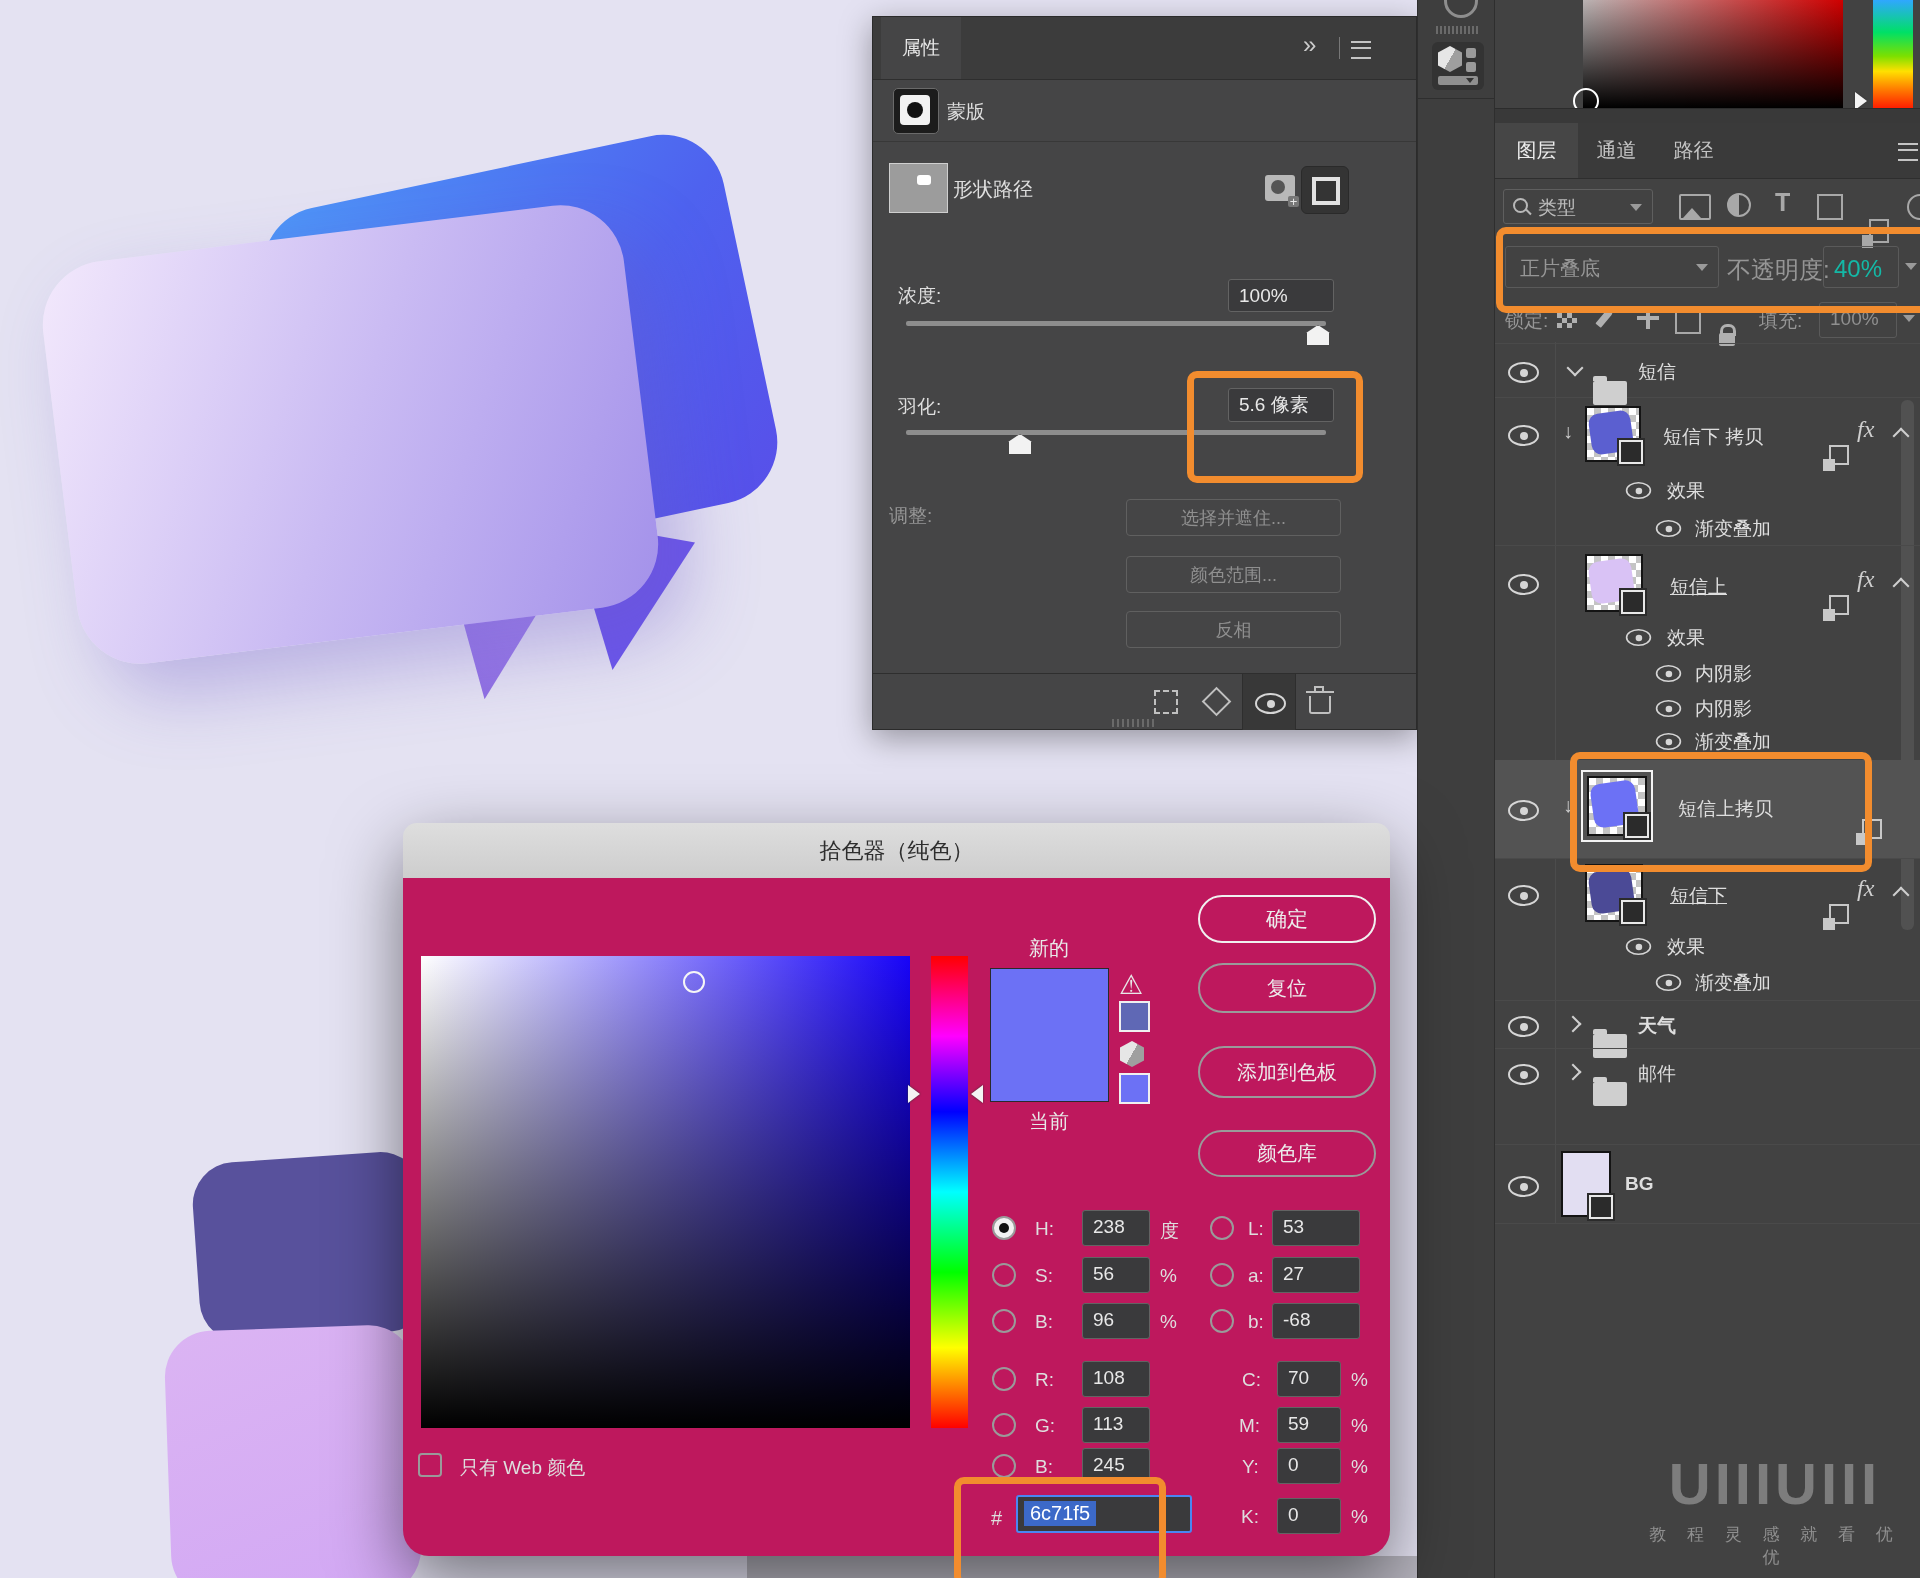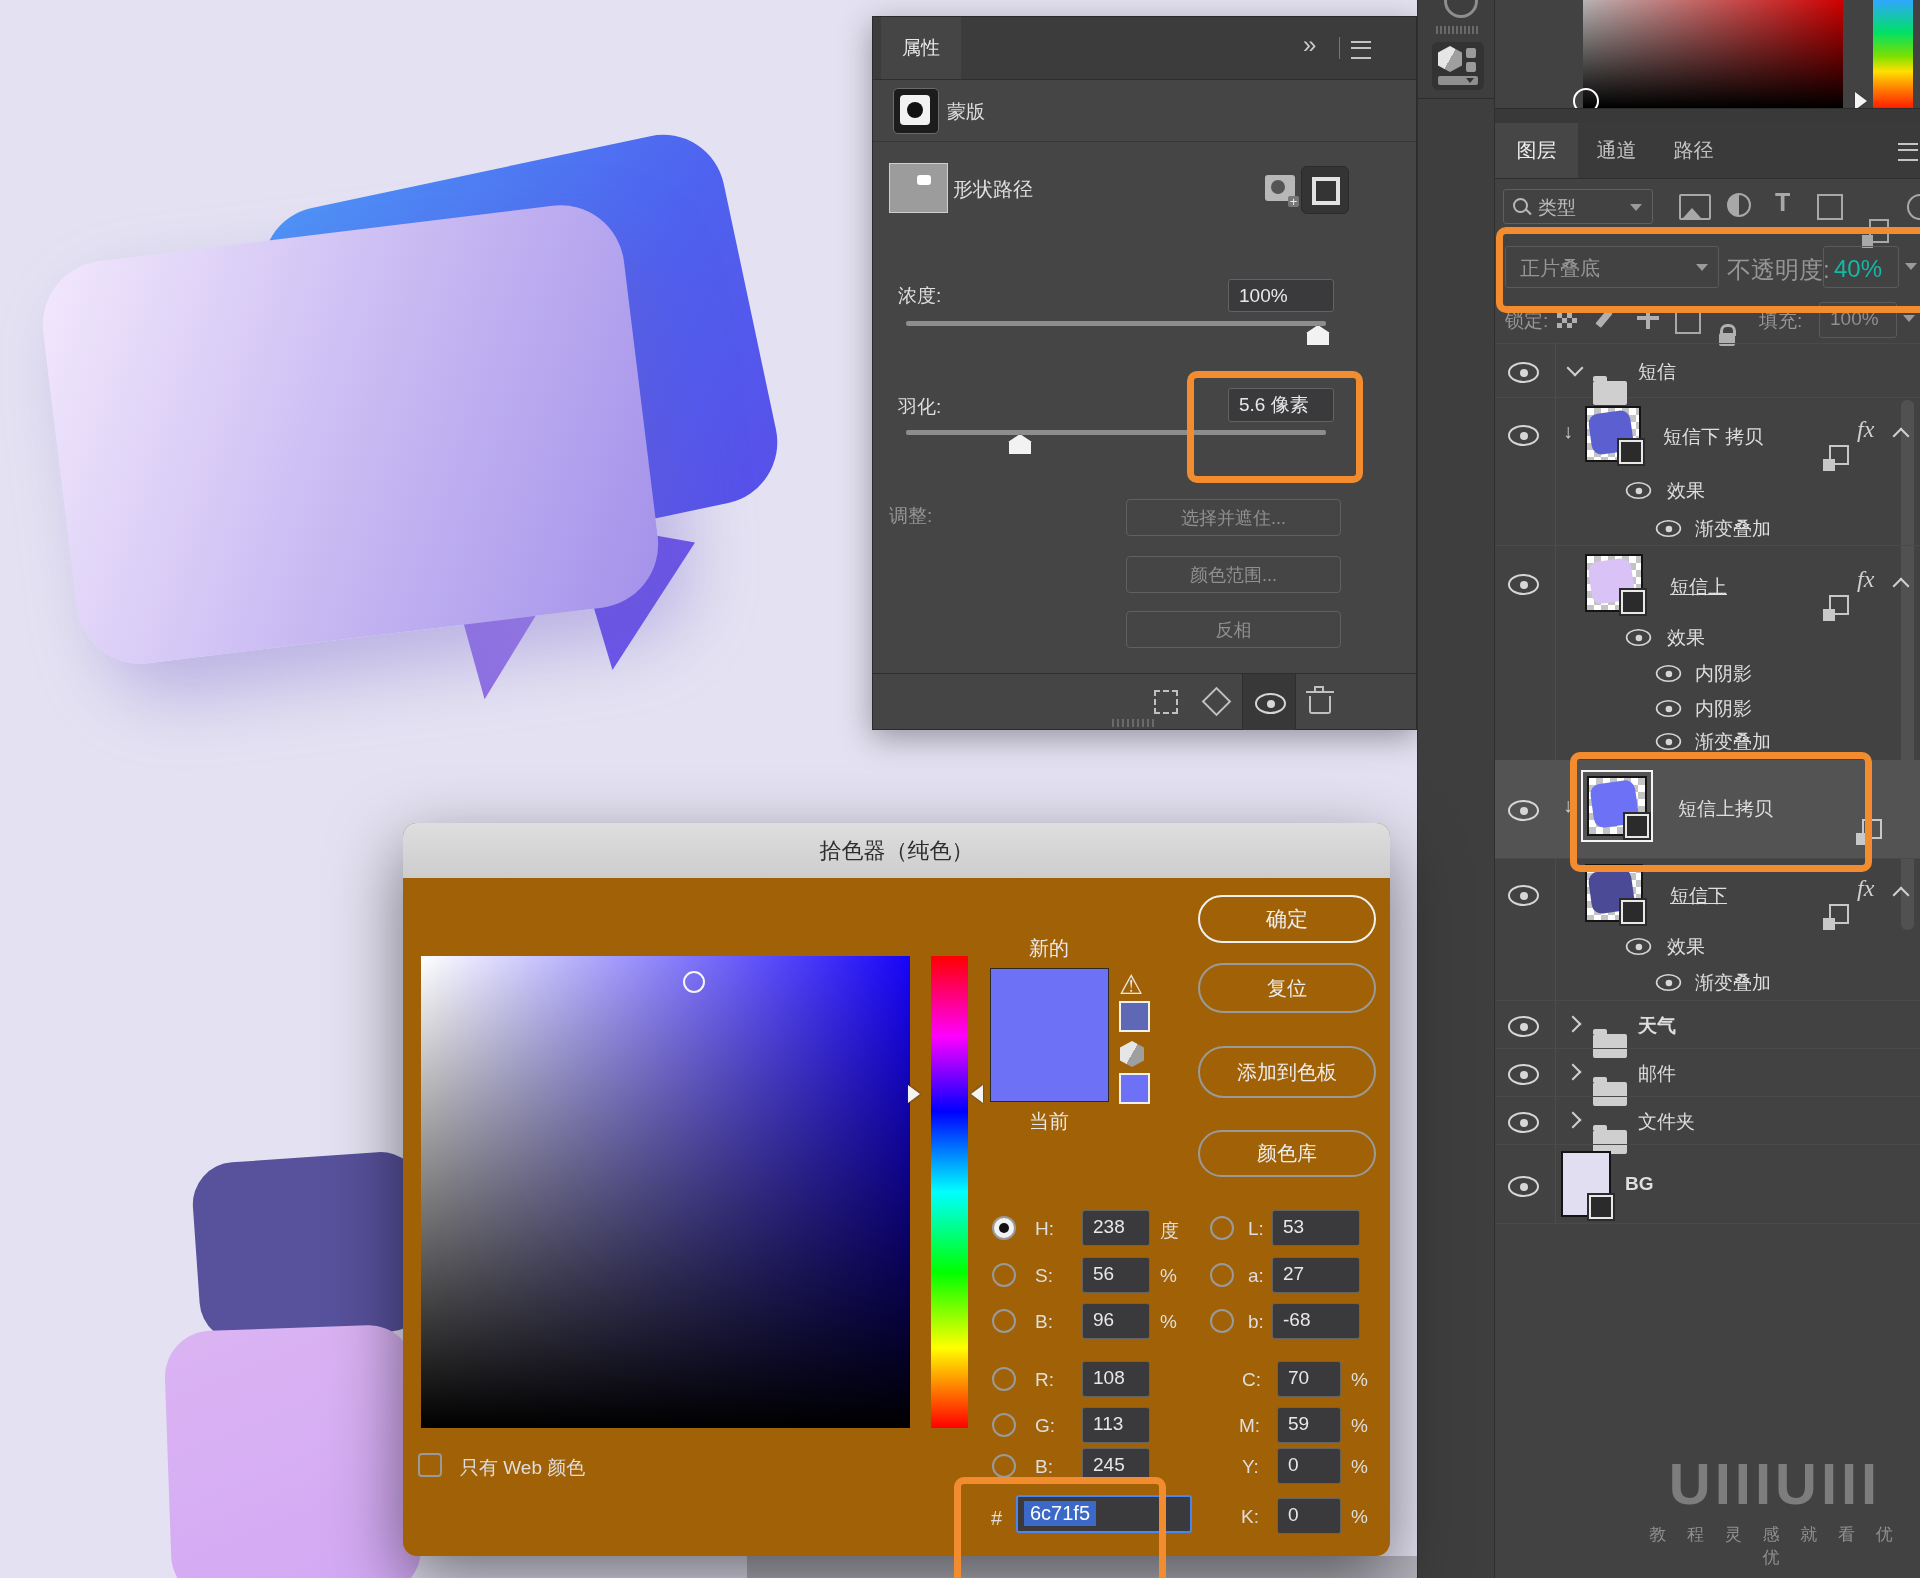--- a/index.html
+++ b/index.html
@@ -337,43 +337,37 @@
     <span class="abs chev r" style="left:72px;top:17px;"></span>
     <div class="abs folder" style="left:98px;top:12px;"></div>
     <span class="abs lbl" style="left:143px;top:12px;font-weight:bold;">天气</span>
   </div>
   <div class="abs" style="left:0;top:1048px;width:100%;height:48px;border-top:1px solid #4a4a4a;box-sizing:border-box;">
     <div class="abs eye" style="left:13px;top:15px;"></div>
     <span class="abs chev r" style="left:72px;top:17px;"></span>
     <div class="abs folder" style="left:98px;top:12px;"></div>
     <span class="abs lbl" style="left:143px;top:12px;">邮件</span>
   </div>
-  <div class="abs" style="left:0;top:1096px;width:100%;height:48px;border-top:1px solid #4a4a4a;box-sizing:border-box;">
-    <div class="abs eye" style="left:13px;top:15px;"></div>
-    <span class="abs chev r" style="left:72px;top:17px;"></span>
-    <div class="abs folder" style="left:98px;top:12px;"></div>
-    <span class="abs lbl" style="left:143px;top:12px;">文件夹</span>
-  </div>
 
   <div class="abs" style="left:0;top:1144px;width:100%;height:80px;border-top:1px solid #4a4a4a;border-bottom:1px solid #4a4a4a;box-sizing:border-box;">
     <div class="abs eye" style="left:13px;top:31px;"></div>
     <div class="abs thumb" style="left:66px;top:6px;width:50px;height:66px;">
       <div class="shape" style="left: 0px; top: 0px; width: 100%; height: 100%; border-radius: 0px; transform: none; background: rgb(226, 222, 242);"></div>
       <div class="vbadge"></div>
     </div>
     <span class="abs lbl" style="left:130px;top:28px;font-weight:bold;">BG</span>
   </div>
 
   <div class="abs" style="left:140px;top:1450px;width:280px;text-align:center;">
     <div style="font-size:58px;font-weight:bold;color:#7d7d7d;letter-spacing:4px;">UIIIUIII</div>
     <div style="font-size:17px;color:#8f8f8f;letter-spacing:8px;margin-top:6px;">教 程 灵 感 就 看 优 优</div>
   </div>
 </div>
 
-<div class="abs" style="left:403px;top:823px;width:987px;height:733px;background:#a16207;border-radius:14px;box-shadow:0 25px 70px rgba(0,0,0,.5);z-index:20;">
+<div class="abs" style="left:403px;top:823px;width:987px;height:733px;background:#be185d;border-radius:26px;box-shadow:0 25px 70px rgba(0,0,0,.5);z-index:20;">
   <div class="abs" style="left:0;top:0;width:100%;height:55px;background:linear-gradient(#dedede,#cdcdcd);border-radius:14px 14px 0 0;">
     <div style="text-align:center;line-height:55px;font-size:22px;color:#2e2e2e;">拾色器（纯色）</div>
   </div>
 
   <div class="abs" style="left:18px;top:133px;width:489px;height:472px;
        background:linear-gradient(to top,#000 0%,rgba(0,0,0,0) 100%),linear-gradient(to right,#ffffff 0%,#1804f8 100%);">
     <div class="abs" style="left:262px;top:15px;width:18px;height:18px;border:2px solid #f6f6f6;border-radius:50%;"></div>
   </div>
 
   <div class="abs tri-r" style="left:505px;top:262px;"></div>

